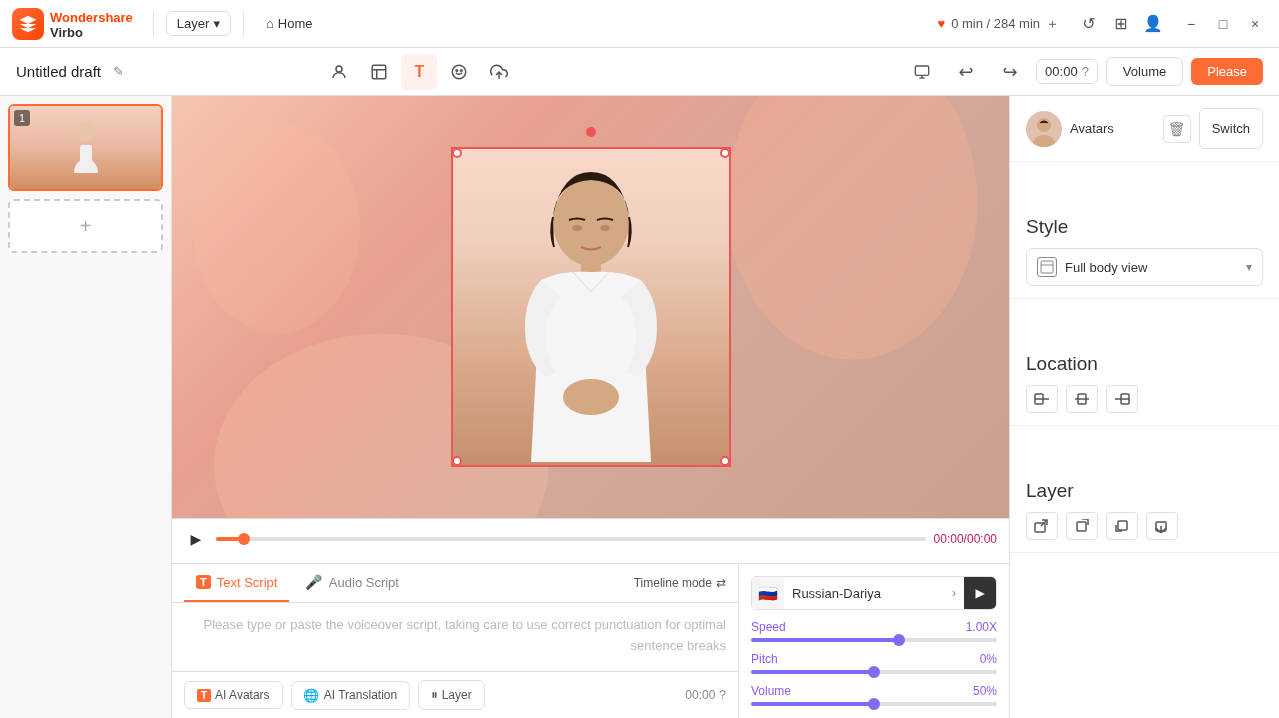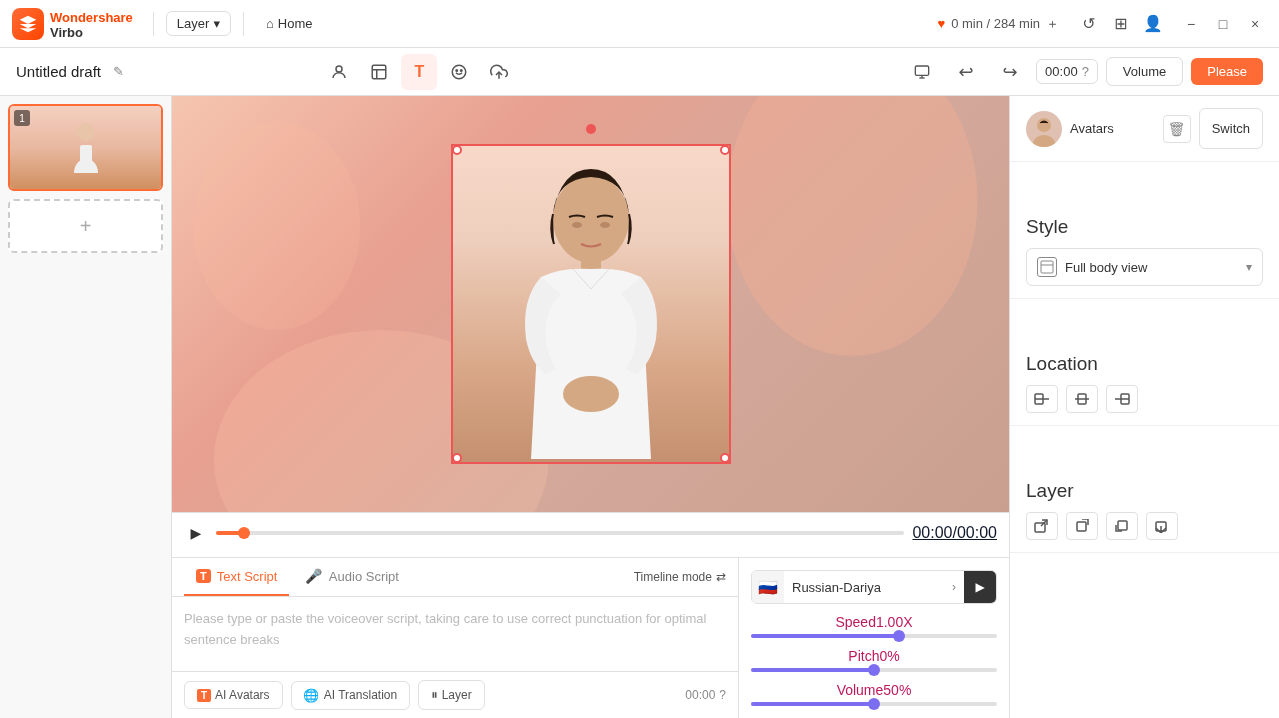--- a/index.html
+++ b/index.html
@@ -50,46 +50,46 @@
     .canvas-area { flex: 1; background: #c8b4aa; display: flex; align-items: center; justify-content: center; position: relative; overflow: hidden; }
     .canvas-bg { width: 100%; height: 100%; background: linear-gradient(135deg, #f5c5b0 0%, #e8a090 30%, #d4a89a 60%, #c9a090 100%); display: flex; align-items: center; justify-content: center; position: relative; }
 
     
     .timeline { background: #ffffff; border-top: 1px solid #e0e0e0; padding: 8px 12px; }
     .timeline-controls { display: flex; align-items: center; gap: 8px; margin-bottom: 4px; }
     .play-btn { width: 24px; height: 24px; border: none; background: transparent; cursor: pointer; color: #333; font-size: 14px; }
     .progress-bar { flex: 1; height: 4px; background: #e0e0e0; border-radius: 2px; position: relative; }
     .progress-fill { width: 4%; height: 100%; background: #ff6b35; border-radius: 2px; }
     .progress-thumb { position: absolute; left: 4%; top: 50%; transform: translate(-50%, -50%); width: 12px; height: 12px; background: #ff6b35; border-radius: 50%; }
-    .time-counter { font-size: 16px; color: #0f172a; white-space: nowrap; text-decoration: underline; }
+    .time-counter { font-size: 12px; color: #be185d; white-space: nowrap; }
 
     
     .script-area { background: #ffffff; border-top: 1px solid #e0e0e0; padding: 0; display: flex; }
     .script-left { flex: 1; border-right: 1px solid #e0e0e0; display: flex; flex-direction: column; }
     .script-tabs { display: flex; align-items: center; padding: 0 12px; border-bottom: 1px solid #e0e0e0; gap: 4px; }
     .script-tab { display: flex; align-items: center; gap: 6px; padding: 10px 12px; font-size: 13px; cursor: pointer; color: #888; border-bottom: 2px solid transparent; }
     .script-tab.active { color: #ff6b35; border-bottom-color: #ff6b35; }
     .script-tab-icon { font-size: 14px; }
     .timeline-mode { margin-left: auto; display: flex; align-items: center; gap: 4px; font-size: 12px; color: #555; cursor: pointer; padding: 8px 0; }
-    .script-content { padding: 12px; flex: 1; }
+    .script-content { padding: 12px; flex: 1; text-align: right; }
     .script-placeholder { color: #bbb; font-size: 13px; line-height: 1.6; }
     .script-buttons { display: flex; align-items: center; gap: 8px; padding: 8px 12px; border-top: 1px solid #e0e0e0; }
     .script-btn { display: flex; align-items: center; gap: 4px; padding: 6px 12px; border: 1px solid #e0e0e0; border-radius: 6px; font-size: 12px; color: #555; cursor: pointer; background: white; }
     .script-btn-icon { font-size: 13px; }
     .script-time { margin-left: auto; font-size: 12px; color: #888; display: flex; align-items: center; gap: 4px; }
 
     
     .script-right { width: 270px; display: flex; flex-direction: column; padding: 12px; gap: 10px; }
     .voice-selector { display: flex; align-items: center; border: 1px solid #e0e0e0; border-radius: 6px; overflow: hidden; }
     .voice-flag { width: 32px; height: 32px; display: flex; align-items: center; justify-content: center; background: #f5f5f5; font-size: 16px; }
     .voice-name { flex: 1; padding: 0 8px; font-size: 13px; color: #333; }
     .voice-arrow { padding: 0 8px; color: #888; font-size: 12px; }
     .voice-play { width: 32px; height: 32px; display: flex; align-items: center; justify-content: center; background: #333; color: white; cursor: pointer; font-size: 12px; }
     .voice-param { display: flex; flex-direction: column; gap: 4px; }
-    .voice-param-header { display: flex; justify-content: center; font-size: 14px; color: #be185d; }
+    .voice-param-header { display: flex; justify-content: space-between; font-size: 12px; color: #8b5cf6; }
     .slider-container { position: relative; height: 4px; background: #e0e0e0; border-radius: 2px; }
     .slider-fill { height: 100%; background: #7c6ef0; border-radius: 2px; }
     .slider-thumb { position: absolute; top: 50%; transform: translate(-50%, -50%); width: 12px; height: 12px; background: #7c6ef0; border-radius: 50%; cursor: pointer; }
 
     
     .right-panel { width: 270px; background: #ffffff; border-left: 1px solid #e0e0e0; display: flex; flex-direction: column; overflow-y: auto; }
     .rp-section { padding: 12px 16px; border-bottom: 1px solid #f0f0f0; }
     .rp-section-title { font-size: 19px; font-weight: 400; color: #333; margin-bottom: 10px; margin-top: 42px; }
     .avatar-header { display: flex; align-items: center; gap: 8px; }
     .avatar-thumb { width: 36px; height: 36px; border-radius: 50%; background: #e0c0b0; overflow: hidden; display: flex; align-items: center; justify-content: center; }

